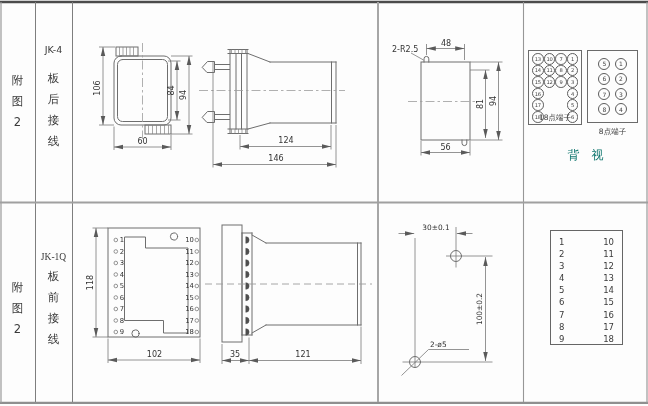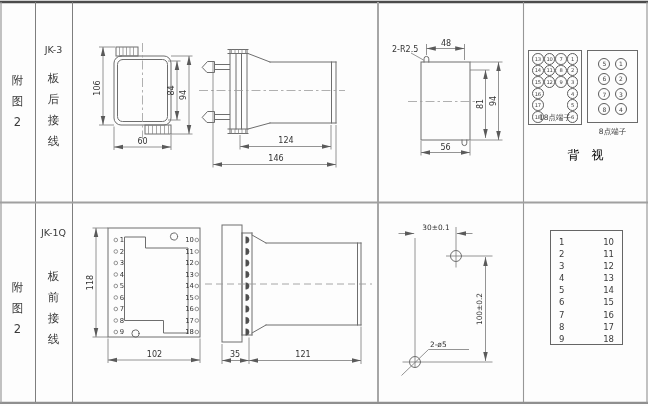--- a/index.html
+++ b/index.html
@@ -21,21 +21,21 @@
   .tbox { position:absolute; border:1px solid #6b6b6b; box-sizing:border-box; display:grid;
           align-items:center; justify-items:center; background:#fdfdfd; }
   .t18 { left:528px; top:50px; width:54px; height:75px; grid-template-columns:repeat(4,1fr); padding:2px 3px; }
   .t8  { left:587px; top:50px; width:51px; height:73px; grid-template-columns:repeat(2,1fr); padding:5px 8px; }
   .tc { width:9.6px; height:9.6px; border:1px solid #5c5c5c; border-radius:50%; font-size:5.2px;
         letter-spacing:-0.3px; display:flex; align-items:center; justify-content:center; color:#444; }
   .t8 .tc { width:10px; height:10px; font-size:6px; }
   .sp { width:9.6px; height:9.6px; }
   .caption { position:absolute; font-size:7.5px; text-align:center; color:#3a3a3a; }
   .viewcap { position:absolute; left:524px; width:123px; text-align:center; font-size:12px;
-             white-space:pre; color:#000000; }
+             white-space:pre; color:#0f766e; }
   .ttable { position:absolute; left:550px; top:230px; width:73px; height:115px; border:1px solid #666;
             box-sizing:border-box; display:flex; justify-content:space-between; padding:5px 8px 0 8px;
             font-size:8.5px; background:#fdfdfd; }
   .ttable .col { display:flex; flex-direction:column; }
   .ttable .col span { line-height:12.1px; }
   .ttable .col.right span { text-align:right; }
 </style>
 </head>
 <body>
 
@@ -259,34 +259,34 @@
     <line class="d" x1="428.5" y1="349.5" x2="469" y2="349.5"></line>
     <text class="small ts" x="430" y="347">2-ø5</text>
   </g>
 </svg>
 
   <div class="vlabel" style="left:0;top:70px;width:35px;">
     <span>附</span>
     <span>图</span>
     <span>2</span>
   </div>
-  <div class="model" style="left:35px;top:44px;width:37px;">JK-3</div>
+  <div class="model" style="left:35px;top:44px;width:37px;">JK-4</div>
   <div class="vlabel" style="left:35px;top:68px;width:37px;">
     <span>板</span>
     <span>后</span>
     <span>接</span>
     <span>线</span>
   </div>
 
   <div class="vlabel" style="left:0;top:277px;width:35px;">
     <span>附</span>
     <span>图</span>
     <span>2</span>
   </div>
-  <div class="model" style="left:35px;top:227px;width:37px;">JK-1Q</div>
+  <div class="model" style="left:35px;top:252px;width:37px;font-family:Liberation Serif, serif;">JK-1Q</div>
   <div class="vlabel" style="left:35px;top:266px;width:37px;">
     <span>板</span>
     <span>前</span>
     <span>接</span>
     <span>线</span>
   </div>
 
   <div class="tbox t18">
     <span class="tc">13</span>
     <span class="tc">10</span>

